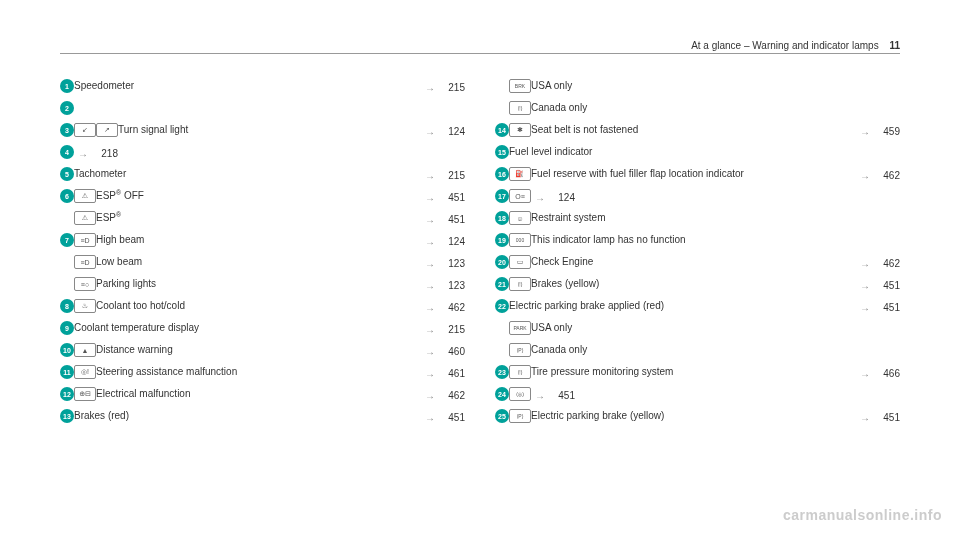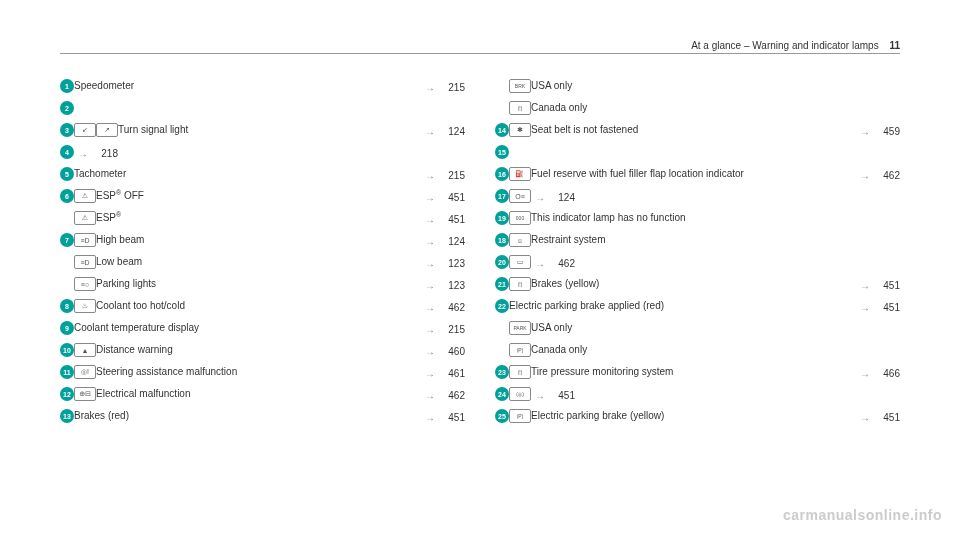--- a/index.html
+++ b/index.html
@@ -230,53 +230,55 @@
         </div>
         <div class="row">
           <div class="num">14</div>
           <div class="icon">✱</div>
           <div class="label">Seat belt is not fastened</div>
           <div class="arrow">→</div>
           <div class="pref">459</div>
         </div>
         <div class="row">
           <div class="num">15</div>
+          <div class="label">Fuel level indicator</div>
           <div class="arrow"></div>
           <div class="pref"></div>
         </div>
         <div class="row">
           <div class="num">16</div>
           <div class="icon">⛽</div>
           <div class="label">Fuel reserve with fuel filler flap location indicator</div>
           <div class="arrow">→</div>
           <div class="pref">462</div>
         </div>
         <div class="row">
           <div class="num">17</div>
           <div class="icon">O≡</div>
           <div class="arrow">→</div>
           <div class="pref">124</div>
         </div>
         <div class="row">
+          <div class="num">18</div>
+          <div class="icon">☺</div>
+          <div class="label">Restraint system</div>
+          <div class="arrow"></div>
+          <div class="pref"></div>
+        </div>
+        <div class="row">
           <div class="num">19</div>
           <div class="icon" style="font-size: 5px;">000</div>
           <div class="label">This indicator lamp has no function</div>
           <div class="arrow"></div>
           <div class="pref"></div>
         </div>
         <div class="row">
-          <div class="num">18</div>
-          <div class="icon">☺</div>
-          <div class="label">Restraint system</div>
-          <div class="arrow"></div>
-          <div class="pref"></div>
-        </div>
-        <div class="row">
           <div class="num">20</div>
           <div class="icon">▭</div>
+          <div class="label">Check Engine</div>
           <div class="arrow">→</div>
           <div class="pref">462</div>
         </div>
         <div class="row">
           <div class="num">21</div>
           <div class="icon" style="font-size: 5px;">(!)</div>
           <div class="label">Brakes (yellow)</div>
           <div class="arrow">→</div>
           <div class="pref">451</div>
         </div>

